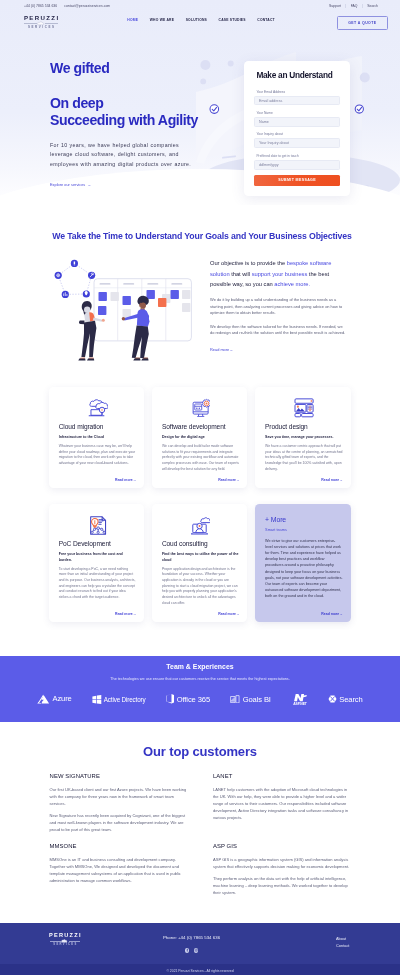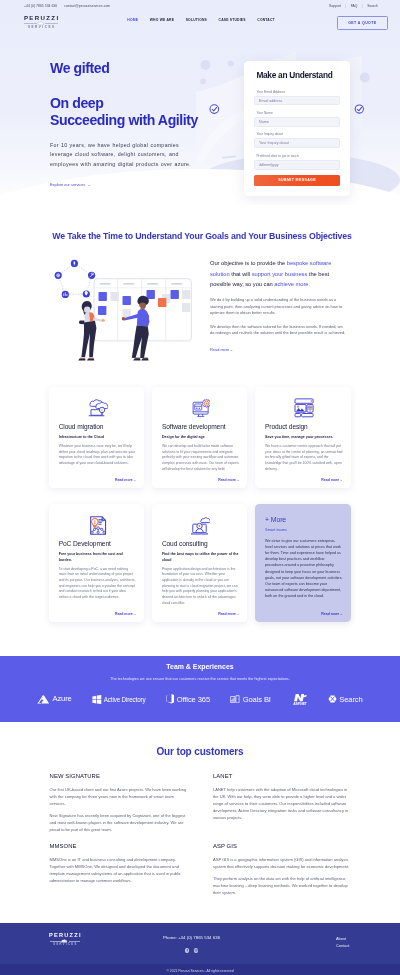--- a/index.html
+++ b/index.html
@@ -77,21 +77,21 @@
 .team h2{font-size:6.9px;font-weight:700;letter-spacing:.02px;line-height:8px}
 .team .sub{margin-top:6px;font-size:3.75px;color:#e6e7fc;font-weight:400}
 .logos{margin-top:11px;display:flex;align-items:center;justify-content:center;gap:8px}
 .logo{display:flex;align-items:center;color:#fff;margin:0 6.2px}
 .logo .lt{font-size:7.6px;font-weight:400;margin-left:2.6px;letter-spacing:-.12px;white-space:nowrap}
 .logo .lt.ad{font-size:6.3px;letter-spacing:-.15px;margin-left:2px}
 .logo.aspnet{margin:0 4.5px}
 
 
 .cust{padding:25px 0 0 0}
-.cust h2{text-align:center;font-size:10px;font-weight:700;color:#3434c4;letter-spacing:-.14px;line-height:9px}
+.cust h2{text-align:center;font-size:13px;font-weight:700;color:#3434c4;letter-spacing:-.14px;line-height:9px}
 .cust-grid{margin-top:18px;padding:0 49.6px;display:grid;grid-template-columns:140px 137.6px;column-gap:23.4px}
 .cust-col{margin-bottom:11px}
 .cust-col h3{font-size:5.9px;font-weight:400;color:#141430;letter-spacing:.08px;margin-bottom:6.5px;line-height:5.2px}
 .cust-col p{font-size:4.05px;line-height:7px;color:#5c5e78;margin-bottom:5.5px}
 .cust-col p:last-child{margin-bottom:0}
 
 
 .footer{background:#333b93;padding:10px 0 0 0;position:relative;margin-top:16px}
 .foot-row{display:flex;align-items:flex-start;padding:0 26px 0 49.5px}
 .f-brand{width:30.5px;display:flex;flex-direction:column;align-items:center;padding-top:0}

